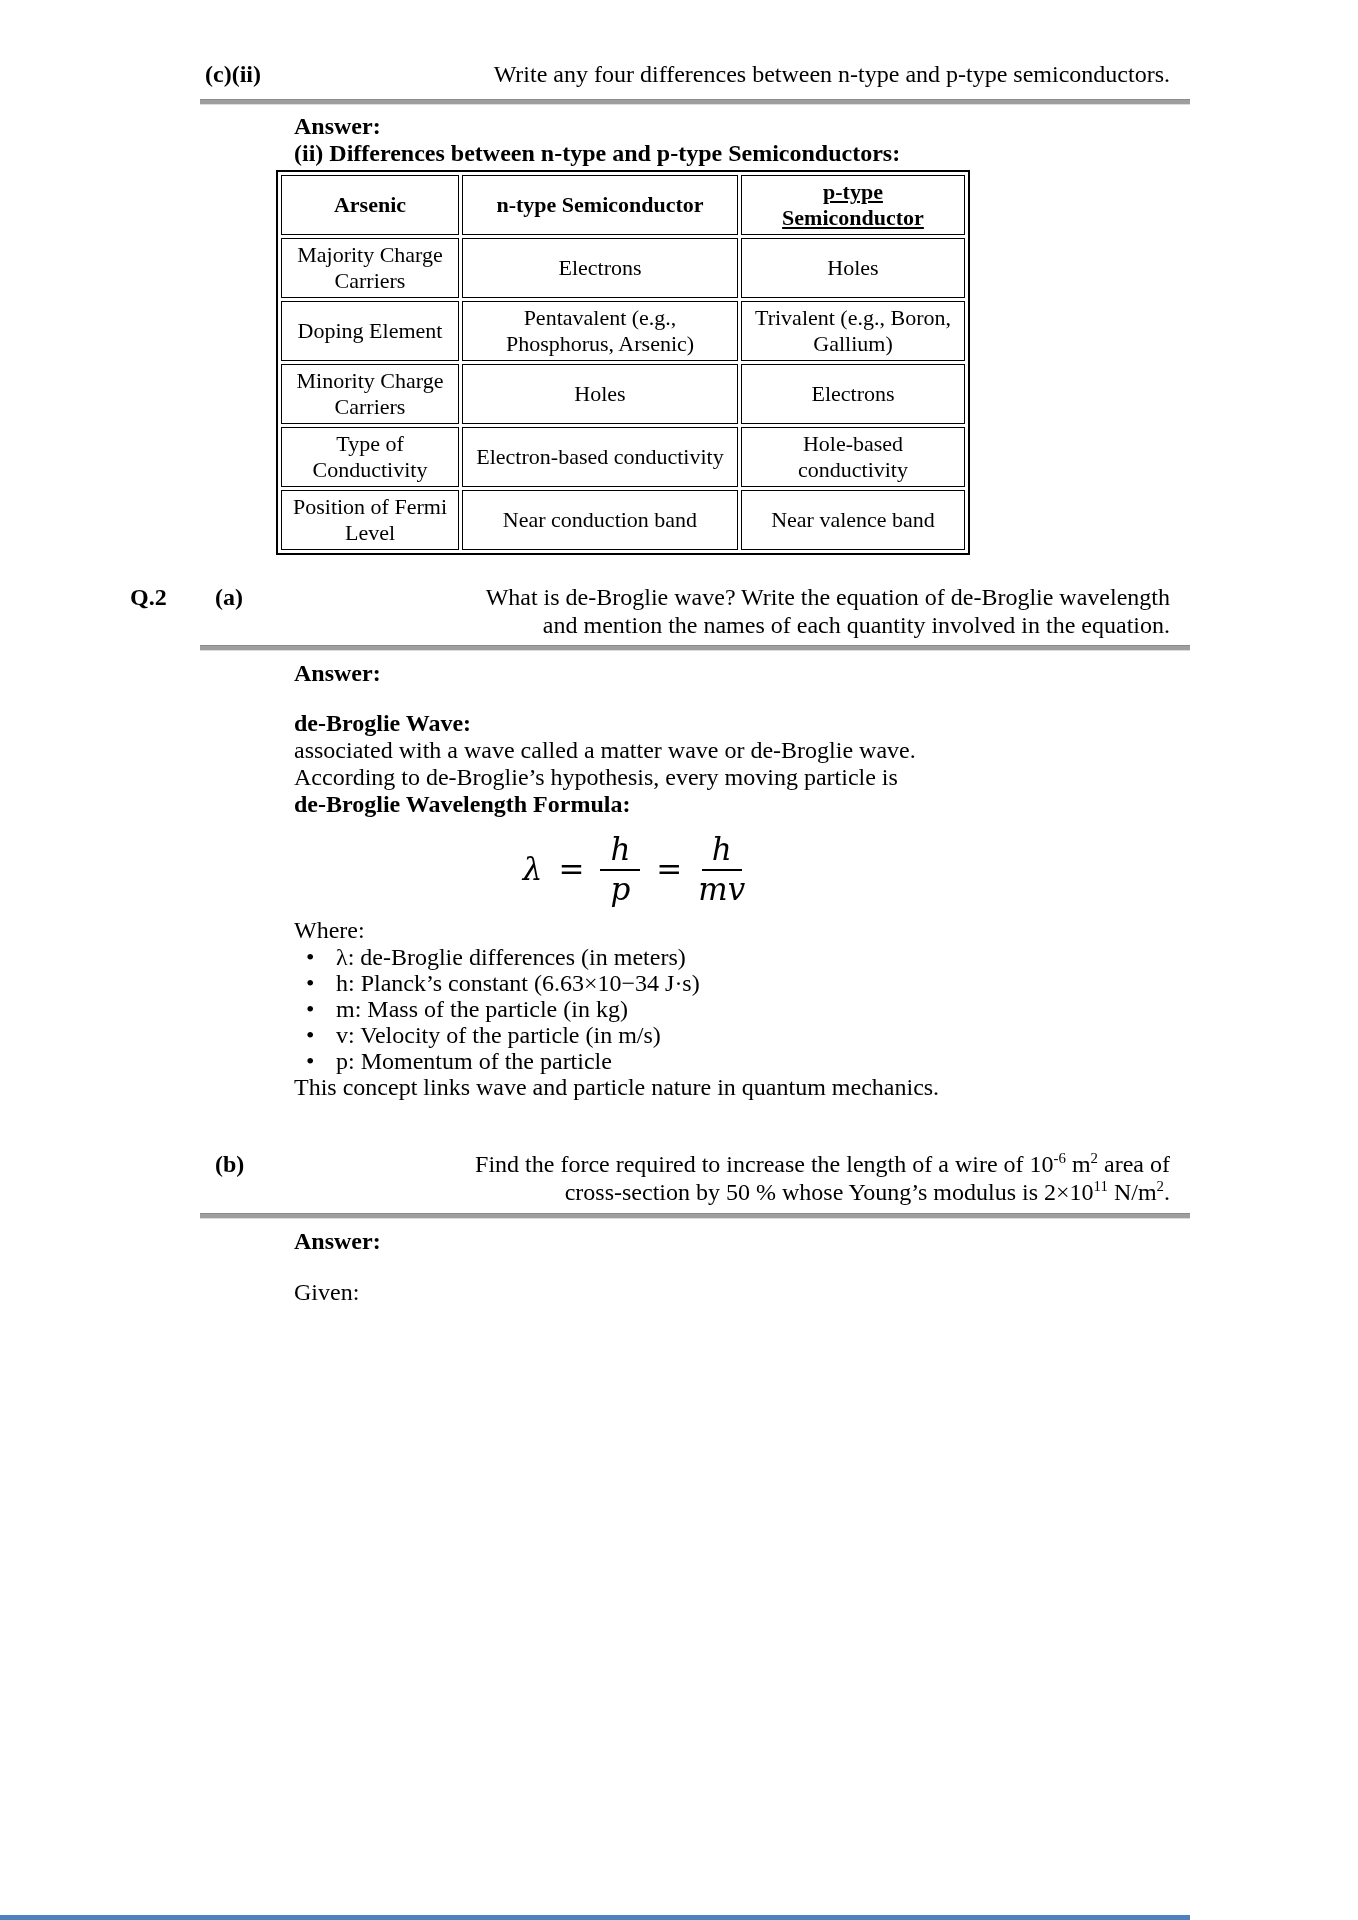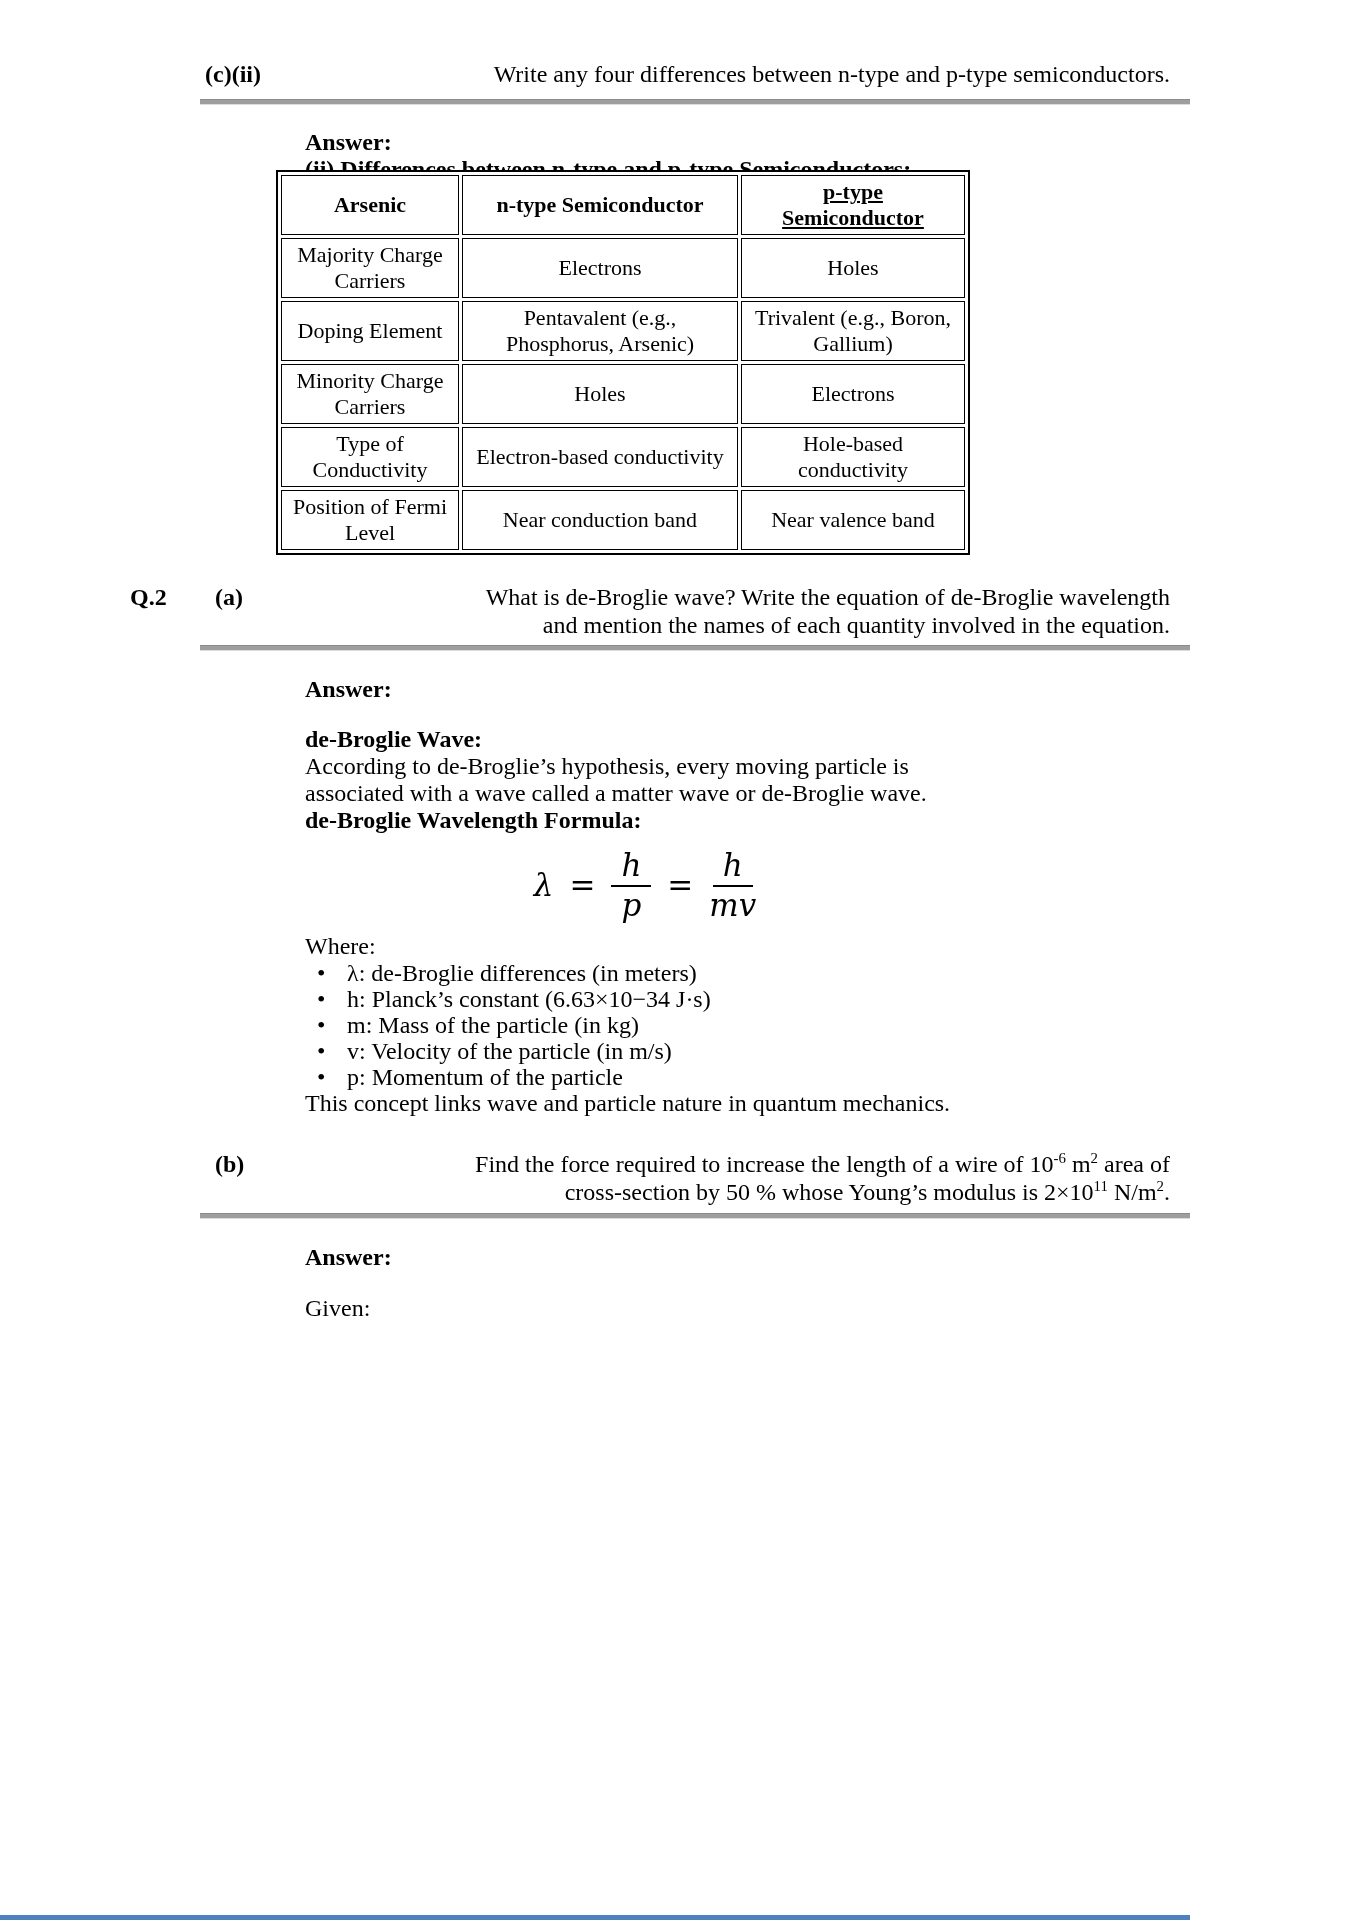--- a/index.html
+++ b/index.html
@@ -12,21 +12,21 @@
     color:#000;
     overflow:hidden;
   }
   .qrow{position:absolute;left:0;width:1358px;font-size:24px;line-height:28px;}
   .qnum{position:absolute;left:130px;font-weight:bold;}
   .qlabel{position:absolute;left:205px;font-weight:bold;}
   .qtext{position:absolute;left:285px;width:885px;text-align:right;}
   .qmarks{position:absolute;left:1192px;font-weight:bold;}
   .hrule{position:absolute;left:200px;width:1090px;height:4px;
          background:#9e9e9e;border-bottom:1px solid #dcdcdc;border-top:1px solid #8b8b8b;}
-  .answer-block{position:absolute;left:305px;font-size:24px;line-height:27px;margin-top:16px;}
+  .answer-block{position:absolute;left:294px;font-size:24px;line-height:27px;}
   .bold{font-weight:bold;}
   
   .cmp-table{
     position:absolute;left:276px;top:170px;
     border-collapse:separate;border-spacing:3px;
     border:2px solid #000;background:#fff;
     font-size:22px;line-height:26px;
   }
   .cmp-table th,.cmp-table td{
     border:1.5px solid #000;
@@ -116,22 +116,22 @@
     </div>
     <span class="qmarks">03</span>
   </div>
 
   <div class="hrule" style="top:645px;"></div>
 
   <div class="answer-block" style="top:660px;">
     <div class="bold">Answer:</div>
     <div style="height:23px;"></div>
     <div class="bold">de-Broglie Wave:</div>
+    <div>associated with a wave called a matter wave or de-Broglie wave.</div>
     <div>According to de-Broglie’s hypothesis, every moving particle is</div>
-    <div>associated with a wave called a matter wave or de-Broglie wave.</div>
     <div class="bold">de-Broglie Wavelength Formula:</div>
 
     <div class="formula">
       <span>λ</span>
       <span>=</span>
       <span class="frac">
         <span class="num">h</span>
         <span class="den">p</span>
       </span>
       <span>=</span>

